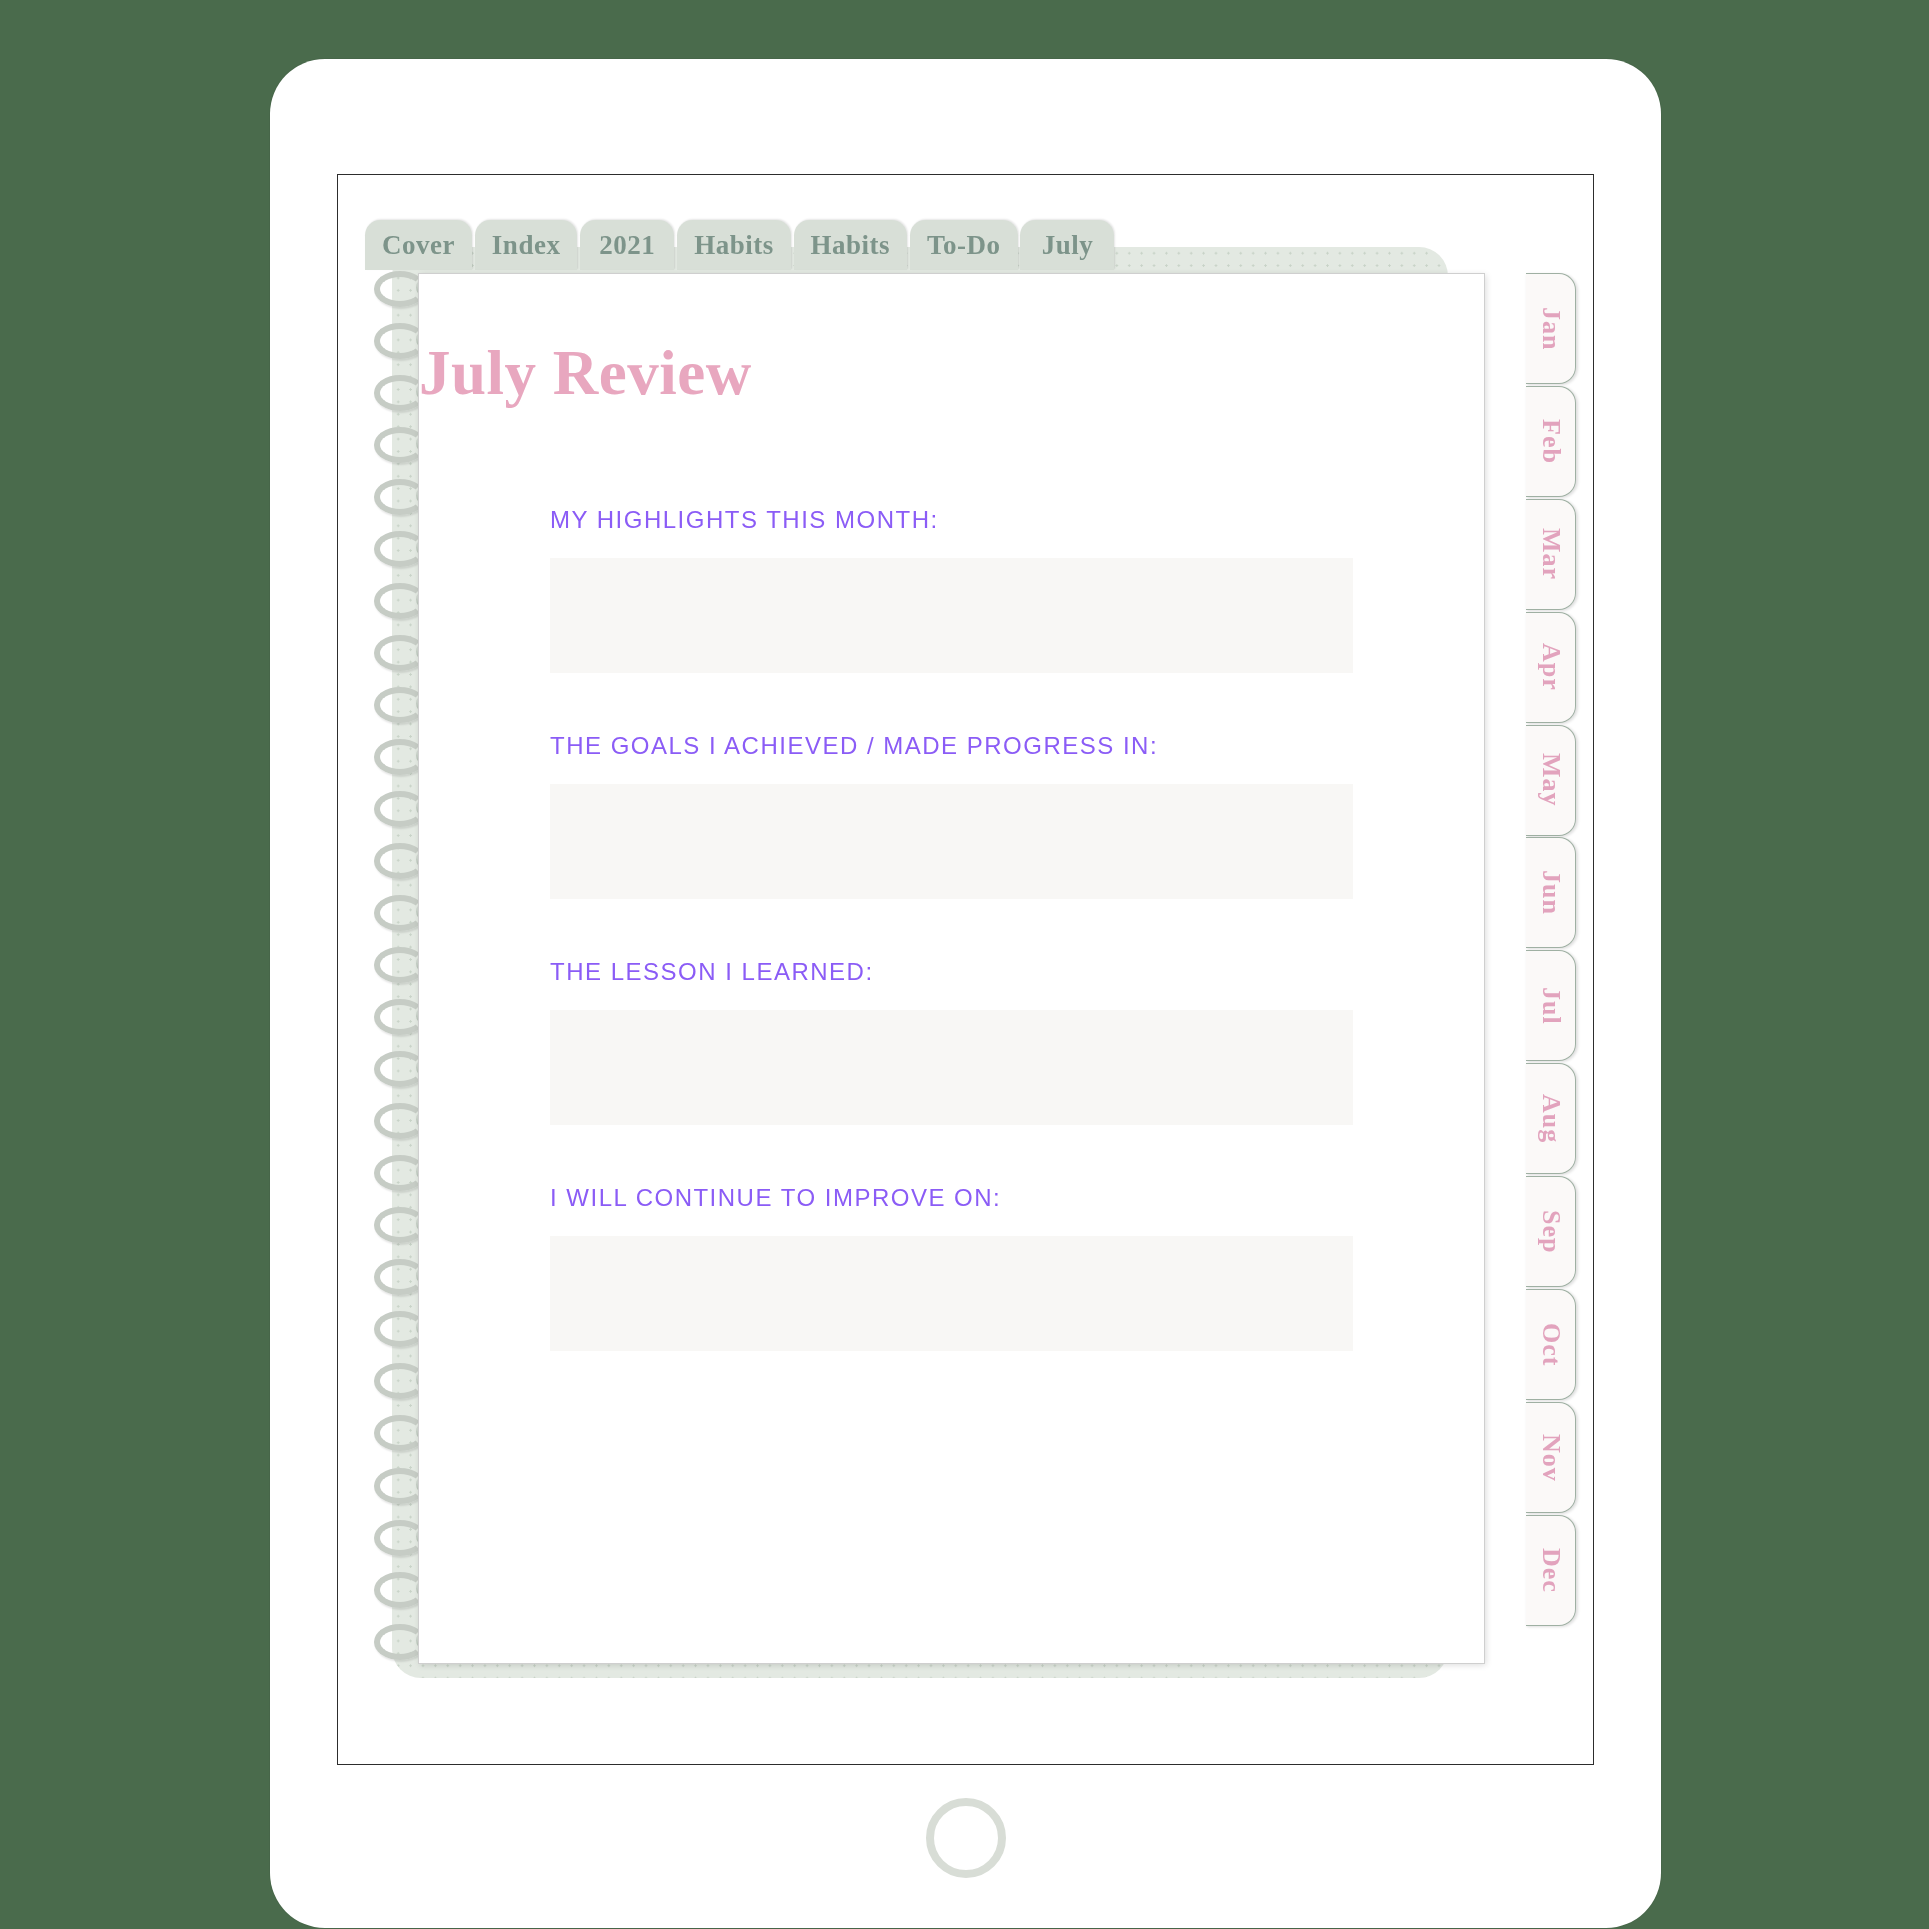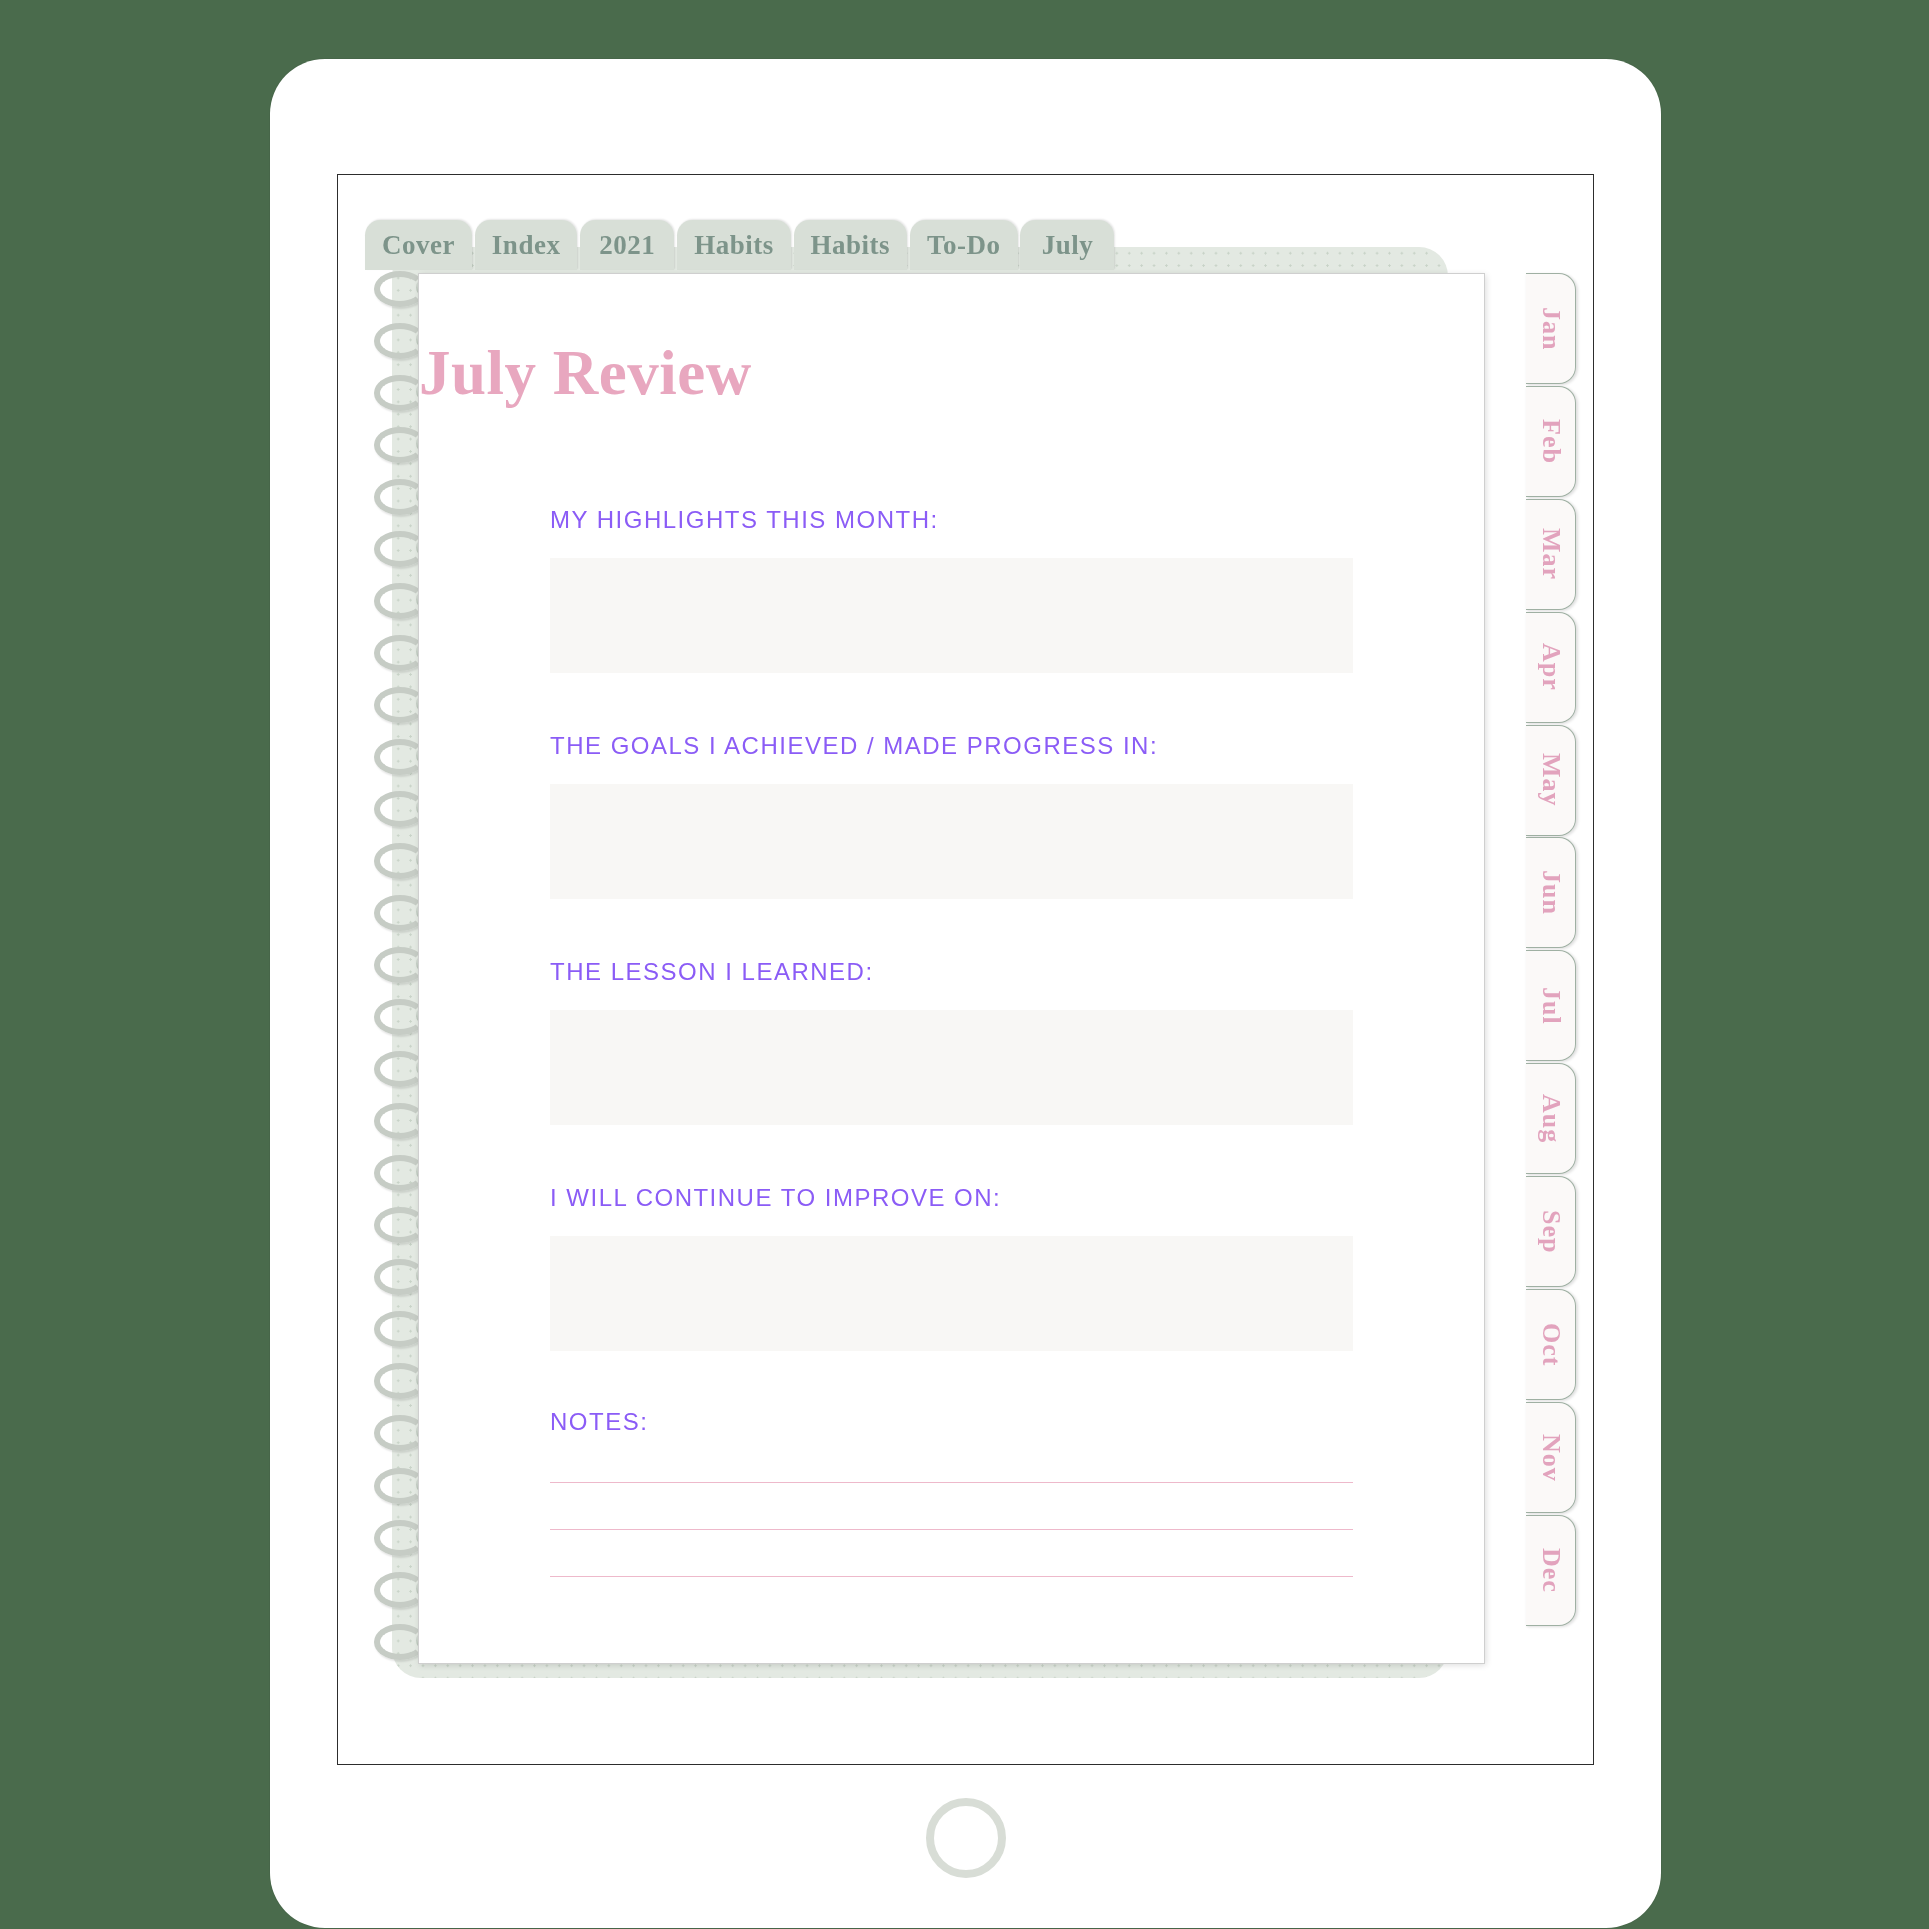--- a/index.html
+++ b/index.html
@@ -451,26 +451,20 @@
         <div class="section" id="sec-lesson">
           <div class="section-label">THE LESSON I LEARNED:</div>
           <div class="section-box"></div>
         </div>
 
         <div class="section" id="sec-improve">
           <div class="section-label">I WILL CONTINUE TO IMPROVE ON:</div>
           <div class="section-box"></div>
         </div>
 
-        <div class="section" id="sec-notes">
-          <div class="section-label">NOTES:</div>
-          <div class="note-line"></div>
-          <div class="note-line"></div>
-          <div class="note-line"></div>
-        </div>
 
       </div>
 
     </div>
   </div>
 
   <div id="home-button"></div>
 </div>
 
 

